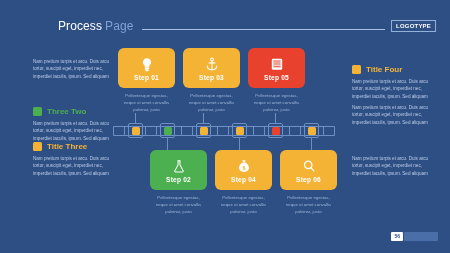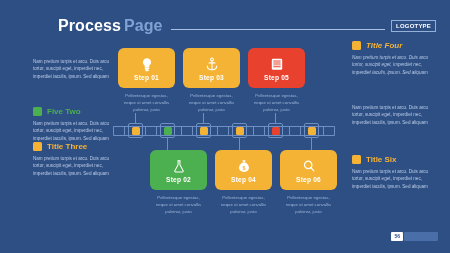--- a/index.html
+++ b/index.html
@@ -7,40 +7,40 @@
     width:450px;height:253px;
     background:#2e4f84;
     font-family:"Liberation Sans", sans-serif;
     overflow:hidden;
     position:relative;
   }
   .slide{position:absolute;inset:0;background:#2e4f84;}
 
   
   .header{position:absolute;left:30px;top:18px;right:14px;height:16px;display:flex;align-items:center;}
-  .title{font-size:16px;font-weight:bold;letter-spacing:.1px;white-space:nowrap;padding-left:28px;}
+  .title{font-size:12px;font-weight:normal;letter-spacing:.1px;white-space:nowrap;padding-left:28px;}
   .title .t1{color:#ffffff;}
   .title .t2{color:#7fa2d4;margin-left:3px;}
   .rule{flex:1;height:0;border-bottom:1.2px solid #a8c0e2;margin:0 6px 0 8px;position:relative;top:3px;}
   .logotype{
     border:1px solid #93b0d8;color:#ffffff;font-size:6px;font-weight:bold;
     letter-spacing:.2px;padding:2px 4px;line-height:1;white-space:nowrap;
   }
 
   
   .sideblock{position:absolute;width:88px;}
   .sb-head{display:flex;align-items:center;gap:5px;margin-bottom:4px;}
   .sq{width:9px;height:9px;border-radius:1.5px;flex:0 0 auto;}
   .sb-title{font-size:8px;font-weight:bold;white-space:nowrap;}
   .sb-body{font-size:4.6px;line-height:1.62;color:#b9cbe6;}
 
   .L1{left:33px;top:58px;}
   .L2{left:33px;top:107px;}
   .L3{left:33px;top:142px;}
-  .R1{left:352px;top:41px;font-style:italic;}
+  .R1{left:352px;top:65px;}
   .R2{left:352px;top:104px;}
   .R3{left:352px;top:155px;}
 
   
   .card{position:absolute;width:57px;}
   .chip{
     border-radius:6px;height:40px;
     display:flex;flex-direction:column;align-items:center;justify-content:center;
     gap:1px;
   }
@@ -89,21 +89,21 @@
     <div class="logotype">LOGOTYPE</div>
   </div>
 
   <div class="sideblock L1">
     <div class="sb-body">Nam pretium turpis et arcu. Duis arcu tortor, suscipit eget, imperdiet nec, imperdiet iaculis, ipsum. Sed aliquam</div>
   </div>
 
   <div class="sideblock L2">
     <div class="sb-head">
       <span class="sq" style="background:#4caf50"></span>
-      <span class="sb-title" style="color:#4caf50">Five Two</span>
+      <span class="sb-title" style="color:#4caf50">Three Two</span>
     </div>
     <div class="sb-body">Nam pretium turpis et arcu. Duis arcu tortor, suscipit eget, imperdiet nec, imperdiet iaculis, ipsum. Sed aliquam</div>
   </div>
 
   <div class="sideblock L3">
     <div class="sb-head">
       <span class="sq" style="background:#f5b335"></span>
       <span class="sb-title" style="color:#f5b335">Title Three</span>
     </div>
     <div class="sb-body">Nam pretium turpis et arcu. Duis arcu tortor, suscipit eget, imperdiet nec, imperdiet iaculis, ipsum. Sed aliquam</div>
@@ -115,24 +115,20 @@
       <span class="sb-title" style="color:#f5b335">Title Four</span>
     </div>
     <div class="sb-body">Nam pretium turpis et arcu. Duis arcu tortor, suscipit eget, imperdiet nec, imperdiet iaculis, ipsum. Sed aliquam</div>
   </div>
 
   <div class="sideblock R2">
     <div class="sb-body">Nam pretium turpis et arcu. Duis arcu tortor, suscipit eget, imperdiet nec, imperdiet iaculis, ipsum. Sed aliquam</div>
   </div>
 
   <div class="sideblock R3">
-    <div class="sb-head">
-      <span class="sq" style="background:#f5b335"></span>
-      <span class="sb-title" style="color:#f5b335">Title Six</span>
-    </div>
     <div class="sb-body">Nam pretium turpis et arcu. Duis arcu tortor, suscipit eget, imperdiet nec, imperdiet iaculis, ipsum. Sed aliquam</div>
   </div>
 
   <div class="card top c1">
     <div class="chip" style="background:#f5b335">
       <span class="glyph">
         <svg width="14" height="15" viewBox="0 0 24 26" fill="none" stroke="#ffffff" stroke-width="1.8" stroke-linecap="round">
           <path d="M12 2a7 7 0 0 0-4 12.7V18h8v-3.3A7 7 0 0 0 12 2z" fill="#ffffff" stroke="none"></path>
           <rect x="9" y="19" width="6" height="1.7" rx=".8" fill="#ffffff"></rect>
           <rect x="9.8" y="22" width="4.4" height="1.6" rx=".8" fill="#ffffff"></rect>

